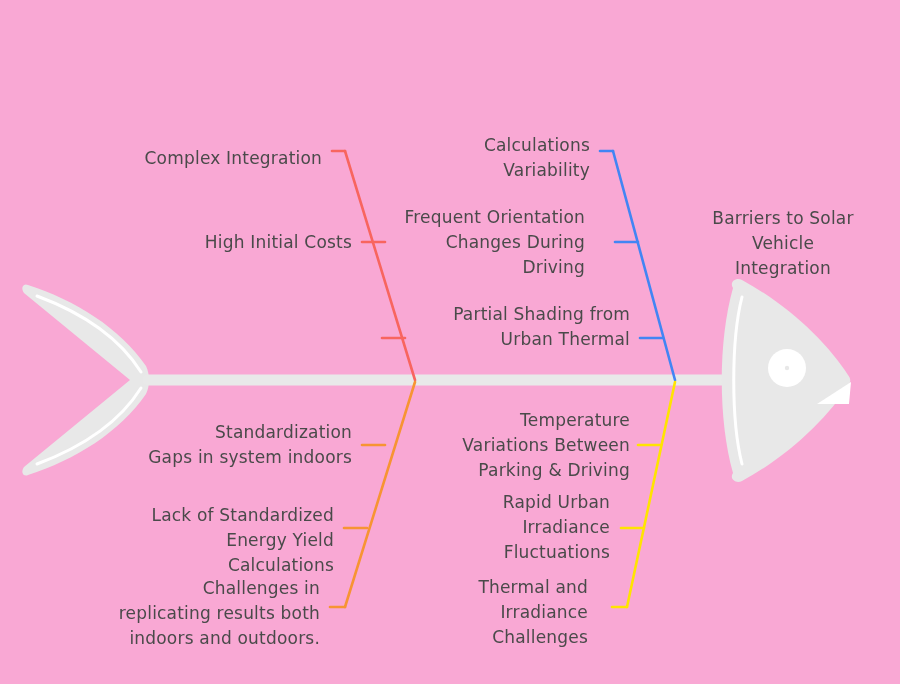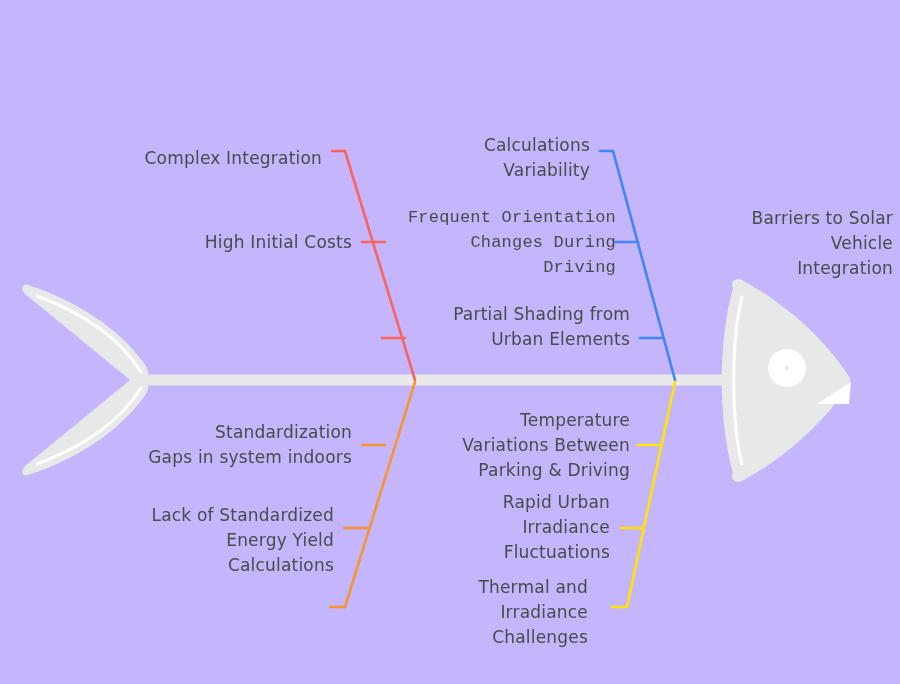--- a/index.html
+++ b/index.html
@@ -5,21 +5,21 @@
 <style>
   html, body {
     margin: 0;
     padding: 0;
     background: #ffffff;
   }
   #canvas {
     position: relative;
     width: 900px;
     height: 684px;
-    background: #c4b5fd;
+    background: #f9a8d4;
     overflow: hidden;
     font-family: "DejaVu Sans", "Liberation Sans", sans-serif;
   }
   #diagram-svg {
     position: absolute;
     left: 0;
     top: 0;
     width: 900px;
     height: 684px;
   }
@@ -118,44 +118,47 @@
   </svg>
 
   <div class="label right-align" style="left: 30px; top: 146px; width: 292px;">Complex Integration</div>
 
   <div class="label right-align" style="left: 60px; top: 230px; width: 292px;">High Initial Costs</div>
 
 
   <div class="label right-align" style="left: 350px; top: 133px; width: 240px;">Calculations
 Variability</div>
 
-  <div class="label right-align" style="left: 376px; top: 205px; width: 240px; font-family: Liberation Mono, monospace;">Frequent Orientation
+  <div class="label right-align" style="left: 345px; top: 205px; width: 240px;">Frequent Orientation
 Changes During
 Driving</div>
 
   <div class="label right-align" style="left: 390px; top: 302px; width: 240px;">Partial Shading from
-Urban Elements</div>
+Urban Thermal</div>
 
   <div class="label right-align" style="left: 60px; top: 420px; width: 292px;">Standardization
 Gaps in system indoors</div>
 
   <div class="label right-align" style="left: 42px; top: 491px; width: 292px; margin-top: 12px;">Lack of Standardized
 Energy Yield
 Calculations</div>
 
+  <div class="label right-align" style="left: 28px; top: 576px; width: 292px;">Challenges in
+replicating results both
+indoors and outdoors.</div>
 
   <div class="label right-align" style="left: 390px; top: 408px; width: 240px;">Temperature
 Variations Between
 Parking &amp; Driving</div>
 
   <div class="label right-align" style="left: 370px; top: 490px; width: 240px;">Rapid Urban
 Irradiance
 Fluctuations</div>
 
   <div class="label right-align" style="left: 348px; top: 575px; width: 240px;">Thermal and
 Irradiance
 Challenges</div>
 
-  <div class="title-label" style="left: 707px; top: 206px; width: 186px; text-align: right;">Barriers to Solar
+  <div class="title-label" style="left: 690px; top: 206px; width: 186px;">Barriers to Solar
 Vehicle
 Integration</div>
 
 </div>
 
 </body></html>

